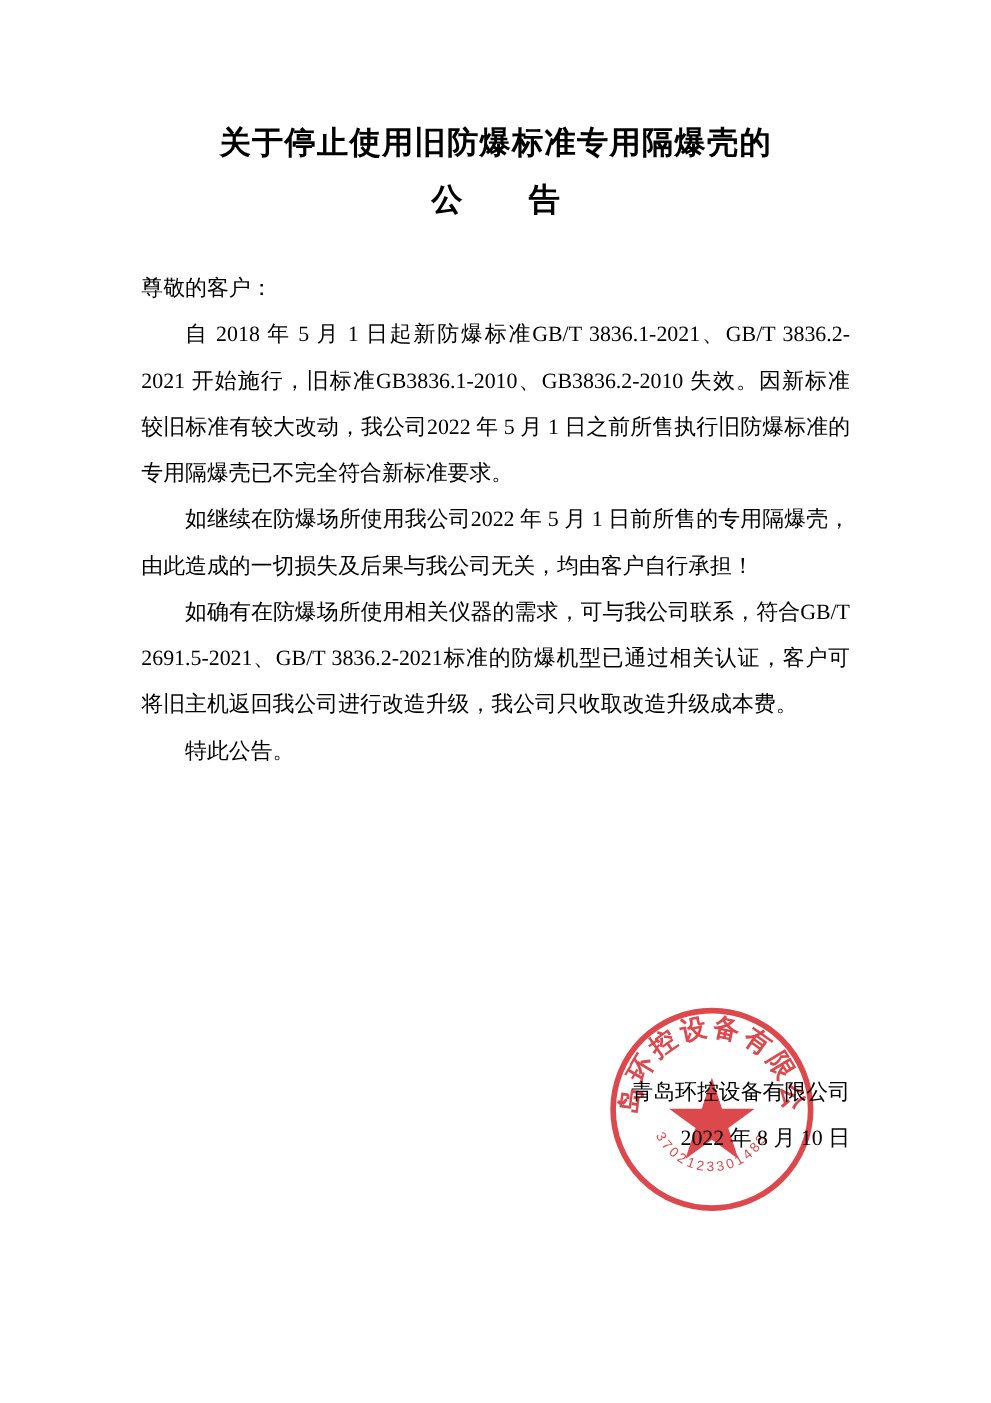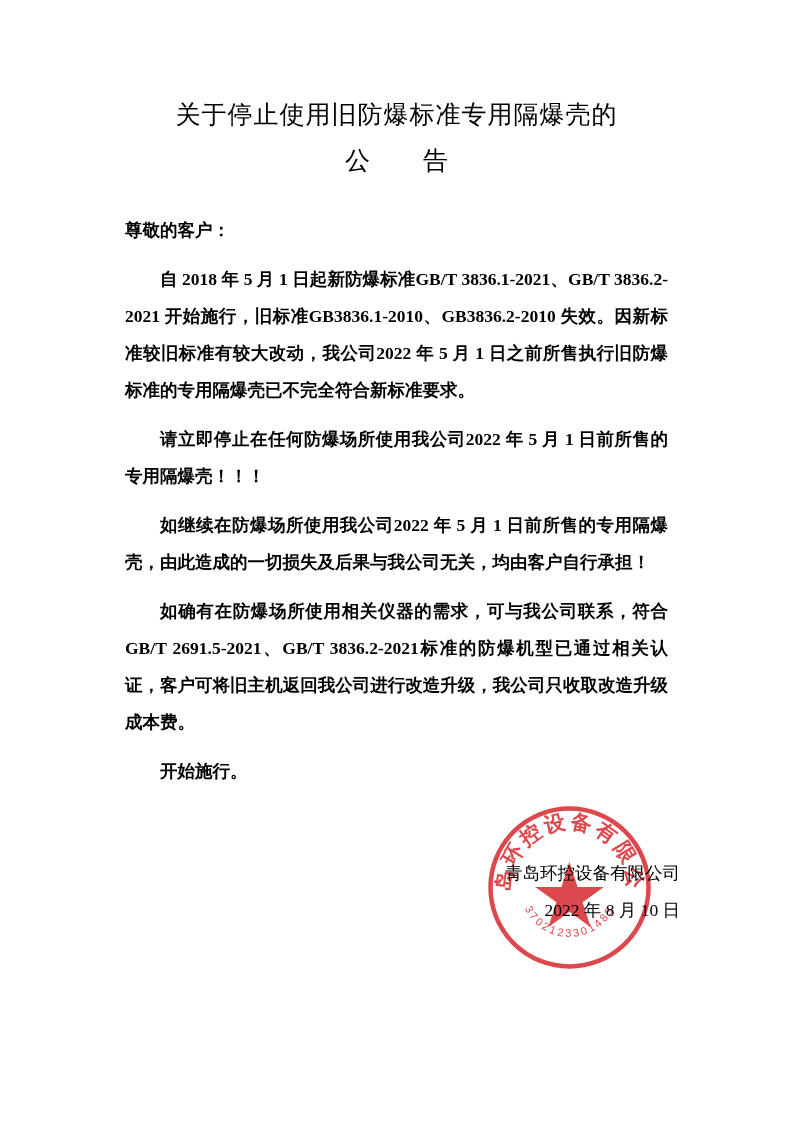--- a/index.html
+++ b/index.html
@@ -21,41 +21,40 @@
     height: 1122px;
     box-sizing: border-box;
     padding: 0 113px;
   }
   .title-block {
     padding-top: 92px;
     text-align: center;
   }
   .title-line {
     font-size: 25px;
-    font-weight: normal;
+    font-weight: bold;
     letter-spacing: 1px;
     line-height: 46px;
     font-family: "Liberation Serif", "DejaVu Serif", serif;
   }
   .title-line-2 {
     letter-spacing: 14px;
     padding-left: 14px;
     text-align: center;
   }
   .body-block {
     margin-top: 28px;
     font-size: 17.5px;
     line-height: 37px;
     text-align: justify;
     text-justify: inter-ideograph;
   }
   .para {
-    margin: 12px;
+    margin: 0;
     text-indent: 2em;
-    font-weight: bold;
   }
   .para.no-indent {
     text-indent: 0;
   }
   .sign-block {
     position: absolute;
     right: 113px;
     top: 855px;
     text-align: right;
     font-size: 17.5px;
@@ -82,24 +81,23 @@
 <div class="page">
 
   <div class="title-block">
     <div class="title-line">关于停止使用旧防爆标准专用隔爆壳的</div>
     <div class="title-line title-line-2">公　告</div>
   </div>
 
   <div class="body-block">
     <p class="para no-indent">尊敬的客户：</p>
     <p class="para">自 2018 年 5 月 1 日起新防爆标准GB/T 3836.1-2021、GB/T 3836.2-2021 开始施行，旧标准GB3836.1-2010、GB3836.2-2010 失效。因新标准较旧标准有较大改动，我公司2022 年 5 月 1 日之前所售执行旧防爆标准的专用隔爆壳已不完全符合新标准要求。</p>
-    <p class="para">请立即停止在任何防爆场所使用我公司2022 年 5 月 1 日前所售的专用隔爆壳！！！</p>
     <p class="para">如继续在防爆场所使用我公司2022 年 5 月 1 日前所售的专用隔爆壳，由此造成的一切损失及后果与我公司无关，均由客户自行承担！</p>
     <p class="para">如确有在防爆场所使用相关仪器的需求，可与我公司联系，符合GB/T 2691.5-2021、GB/T 3836.2-2021标准的防爆机型已通过相关认证，客户可将旧主机返回我公司进行改造升级，我公司只收取改造升级成本费。</p>
-    <p class="para">开始施行。</p>
+    <p class="para">特此公告。</p>
   </div>
 
   <div class="stamp">
     <svg width="165" height="165" viewBox="0 0 165 165" xmlns="http://www.w3.org/2000/svg">
       <defs>
         <path id="arcTop" d="M 24,82.5 A 58.5,58.5 0 0 1 141,82.5" fill="none"></path>
         <path id="arcBottom" d="M 33,82.5 A 49.5,49.5 0 0 0 132,82.5" fill="none"></path>
       </defs>
       <g opacity="0.82">
         <circle cx="82.5" cy="82.5" r="79" fill="none" stroke="#d62027" stroke-width="4.5"></circle>

